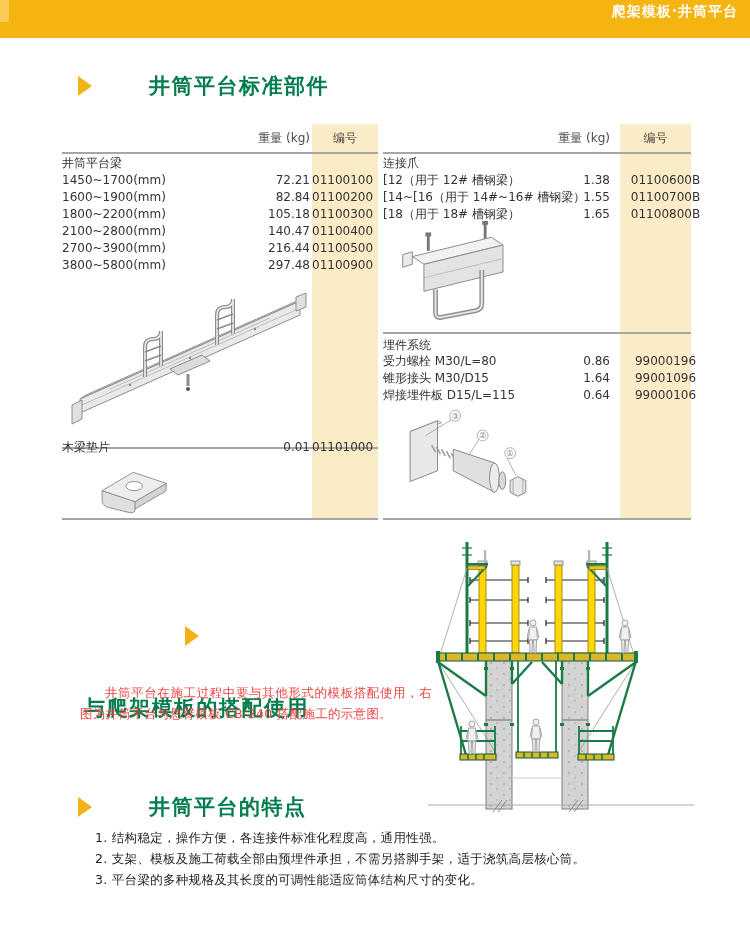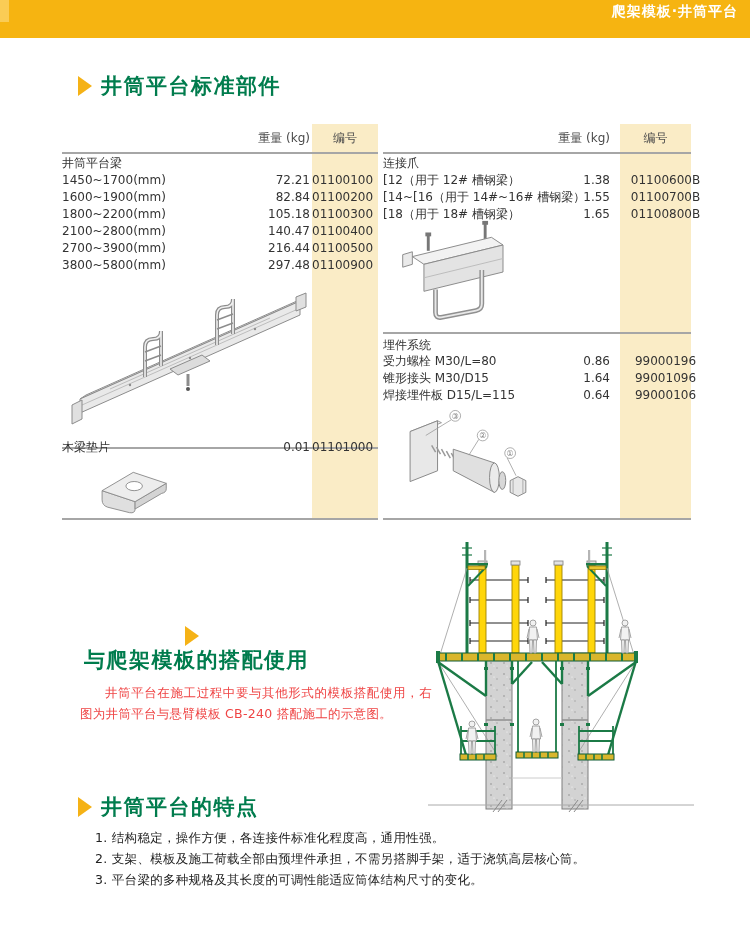--- a/index.html
+++ b/index.html
@@ -4,21 +4,21 @@
 <style>
   html,body{margin:0;padding:0;background:#e9e9e9;}
   #page{position:relative;width:750px;height:937px;background:#ffffff;overflow:hidden;
         font-family:"DejaVu Sans","Liberation Sans",sans-serif;color:#333;}
   
   #topbar{position:absolute;left:0;top:0;width:750px;height:38px;background:#F6B411;}
   #topbar .strip{position:absolute;left:0;top:0;width:9px;height:22px;background:#FACC55;}
   #topbar .crumb{position:absolute;right:12px;top:0;height:22px;line-height:22px;
                  color:#ffffff;font-size:14px;font-weight:bold;letter-spacing:1px;}
   
-  .sec{position:absolute;display:flex;align-items:center;}
+  .sec{position:absolute;display:flex;align-items:center;gap:48px;}
   .tri{width:0;height:0;border-left:14px solid #F5B216;border-top:10px solid transparent;
        border-bottom:10px solid transparent;margin-right:9px;}
   .sec h2{margin:0;font-size:21px;font-weight:bold;color:#007C4D;letter-spacing:1.5px;}
   
   .ptable{position:absolute;top:125px;height:395px;font-size:12px;}
   #ltable{left:62px;width:316px;}
   #rtable{left:383px;width:308px;}
   .cream{position:absolute;top:-1px;bottom:0;background:#FAECC6;}
   #ltable .cream{left:250px;width:66px;}
   #rtable .cream{left:237px;width:71px;}

